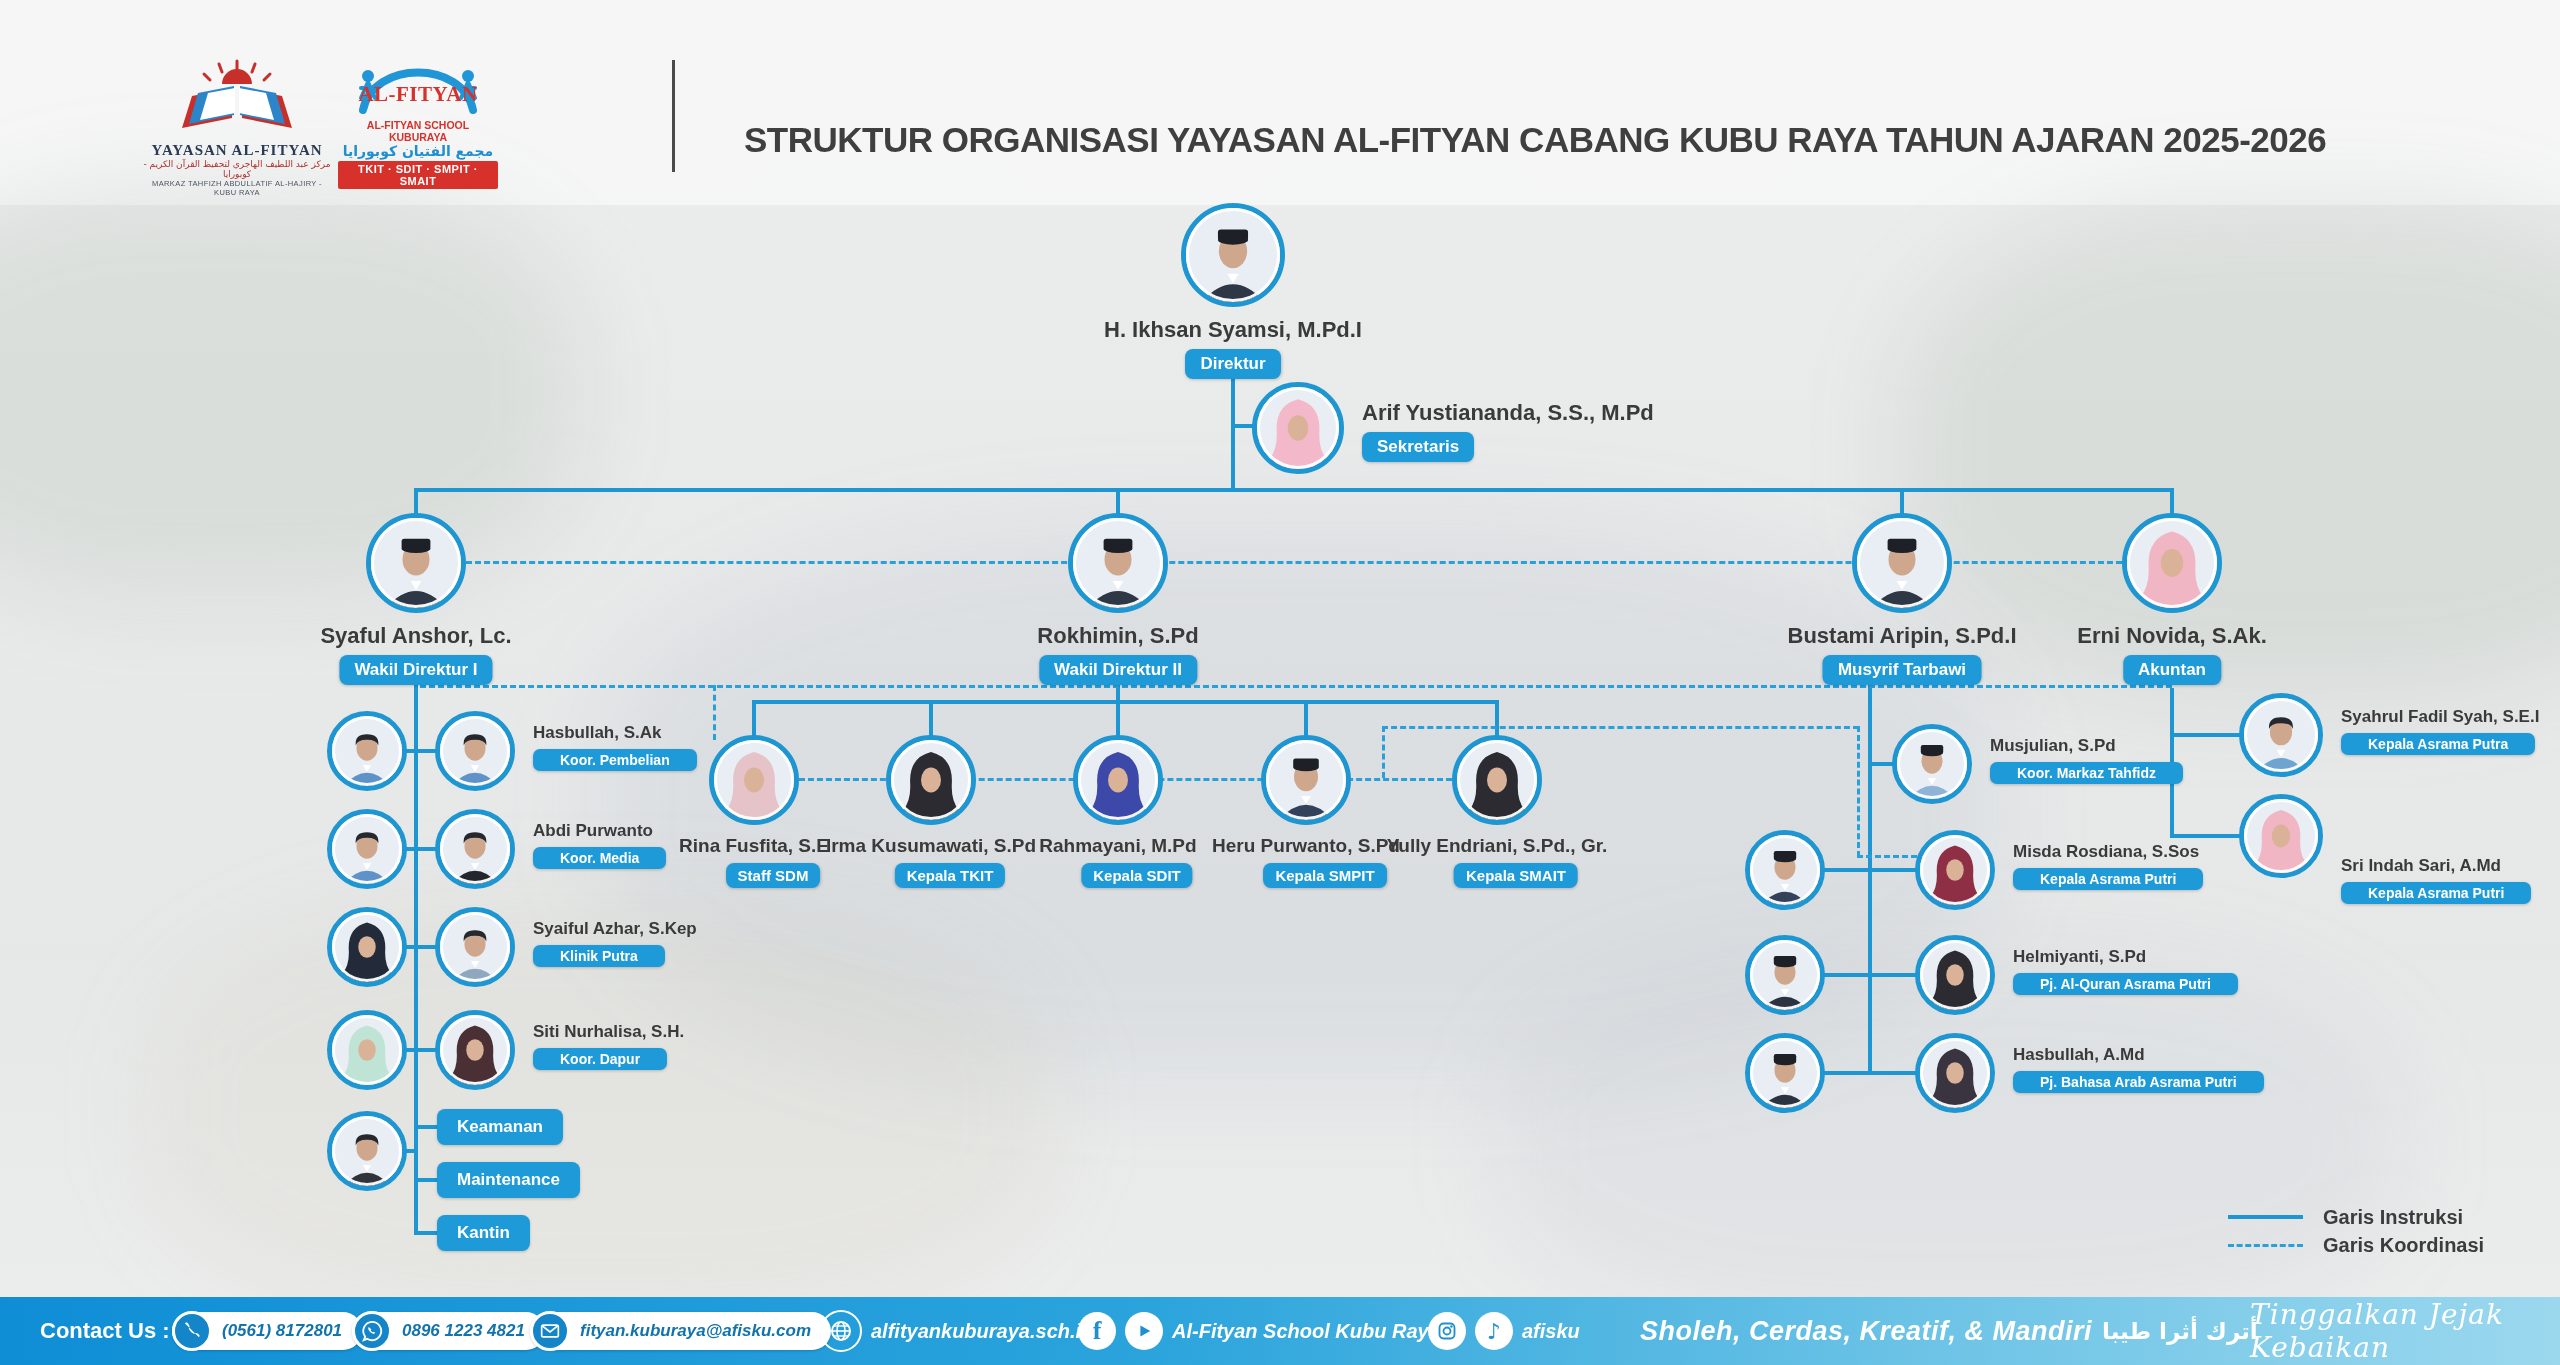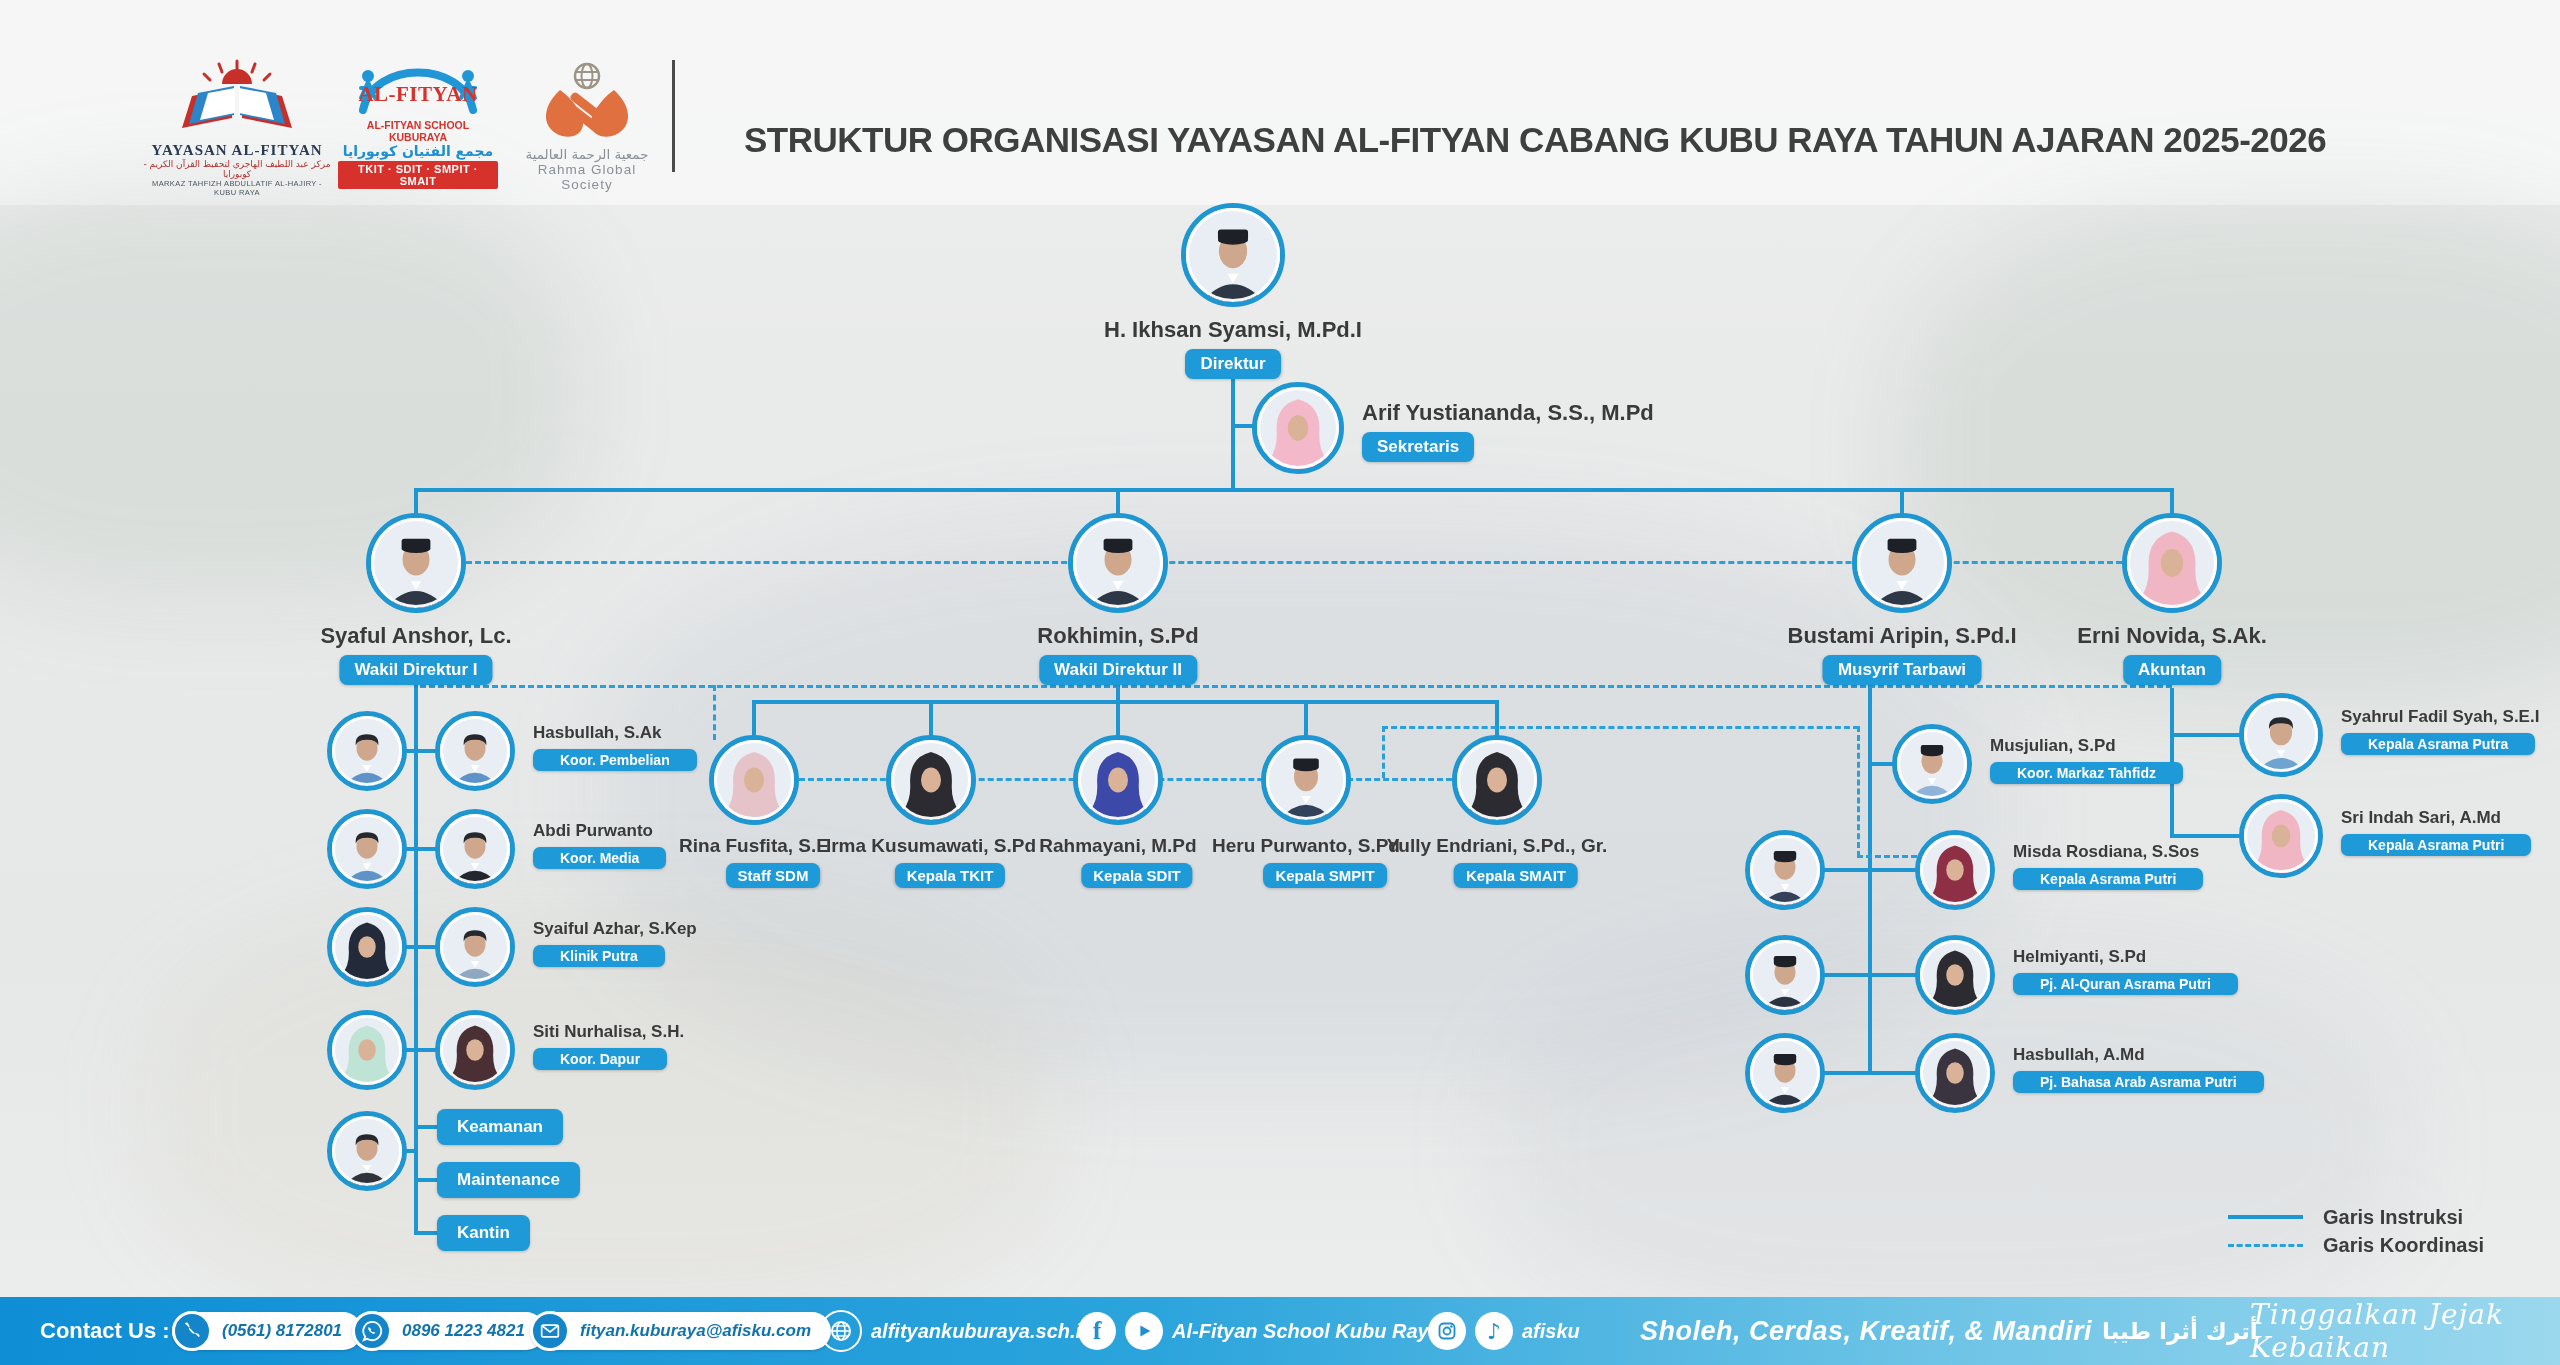--- a/index.html
+++ b/index.html
@@ -131,36 +131,20 @@
         <circle cx="125" cy="24" r="6" fill="#2196d6"></circle>
         <path d="M125 30 l-7 16 M125 30 l7 16 M125 30 l0 12 M118 36 l14 0" stroke="#2196d6" stroke-width="4" stroke-linecap="round" fill="none"></path>
       </svg>
     </span>
     <span class="brand">AL-FITYAN</span>
     <small class="t1">AL-FITYAN SCHOOL KUBURAYA</small>
     <small class="t2">مجمع الفتيان كوبورايا</small>
     <small class="t3">TKIT · SDIT · SMPIT · SMAIT</small>
   </div>
 
-  <div class="logo l-r">
-    <span>
-      <svg width="130" height="78" viewBox="0 0 130 78">
-        <circle cx="65" cy="14" r="12" fill="none" stroke="#9b9487" stroke-width="2.5"></circle>
-        <ellipse cx="65" cy="14" rx="5.5" ry="12" fill="none" stroke="#9b9487" stroke-width="2"></ellipse>
-        <line x1="53" y1="10" x2="77" y2="10" stroke="#9b9487" stroke-width="2"></line>
-        <line x1="53" y1="18" x2="77" y2="18" stroke="#9b9487" stroke-width="2"></line>
-        <path d="M38 28 C18 46 20 68 40 74 C58 78 66 64 58 50 C52 40 44 32 38 28 Z" fill="#e07040"></path>
-        <path d="M92 28 C112 46 110 68 90 74 C72 78 64 64 72 50 C78 40 86 32 92 28 Z" fill="#e07040"></path>
-        <rect x="46" y="40" width="38" height="9" rx="4" fill="#e07040" transform="rotate(38 65 44)"></rect>
-        <rect x="46" y="54" width="38" height="9" rx="4" fill="#e07040" transform="rotate(38 65 58)"></rect>
-      </svg>
-    </span>
-    <small class="t1">جمعية الرحمة العالمية</small>
-    <small class="t2">Rahma Global Society</small>
-  </div>
 
   <div class="hdr-divider"></div>
   <div class="title-id">STRUKTUR ORGANISASI YAYASAN AL-FITYAN CABANG KUBU RAYA TAHUN AJARAN 2025-2026</div>
 
   <div id="chart-layer">
       <div class="cline sv" style="left: 1231px; top: 363px; height: 127px;"></div>
       <div class="cline sh" style="left: 1231px; top: 424px; width: 22px;"></div>
       <div class="cline sh" style="left: 414px; top: 488px; width: 1758px;"></div>
       <div class="cline sv" style="left: 414px; top: 488px; height: 27px;"></div>
       <div class="cline sv" style="left: 1116px; top: 488px; height: 27px;"></div>
@@ -574,21 +558,21 @@
         </div>
       </div>
       <div class="person tier-s">
         <div class="avatar" style="left: 2239px; top: 794px; height: 84px; width: 84px;">
           <svg viewBox="0 0 100 100">
             <rect width="100" height="100" fill="#e8eef3"></rect>
             <path d="M50 15 q-28 7 -26 40 q1 21 -9 33 l0 14 l70 0 l0 -14 q-10 -12 -9 -33 q2 -33 -26 -40 z" fill="#f0b6c4"></path>
             <ellipse cx="50" cy="50" rx="12.5" ry="15.5" fill="#d9b297"></ellipse>
           </svg>
         </div>
-        <div class="plabel r" style="left: 2341px; top: 808px;">
+        <div class="plabel r" style="left: 2341px; top: 856px;">
           <div class="pname">Sri Indah Sari, A.Md</div>
           <div><span class="pbadge">Kepala Asrama Putri</span></div>
         </div>
       </div>
       <div class="ubox" style="left: 437px; top: 1127px;">Keamanan</div>
       <div class="ubox" style="left: 437px; top: 1180px;">Maintenance</div>
       <div class="ubox" style="left: 437px; top: 1233px;">Kantin</div>
     </div>
 
   <div class="legend">

